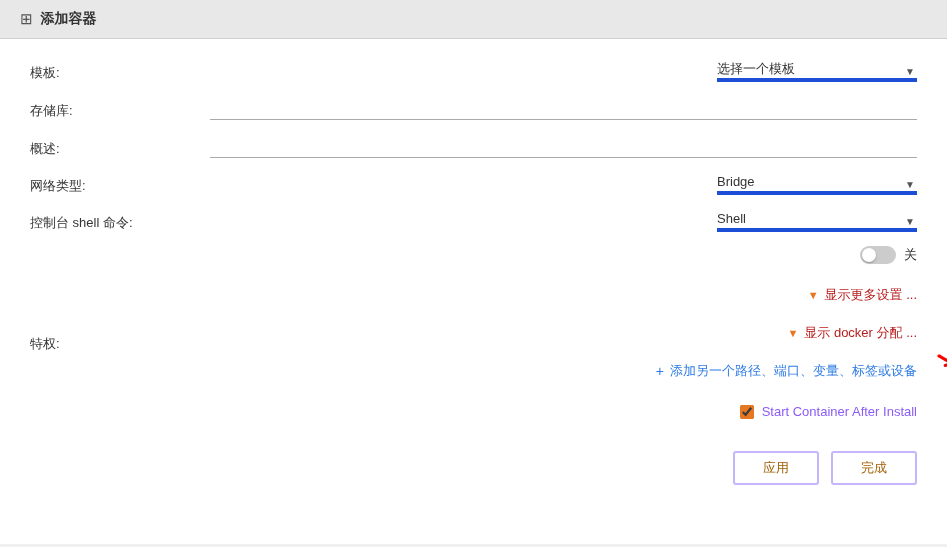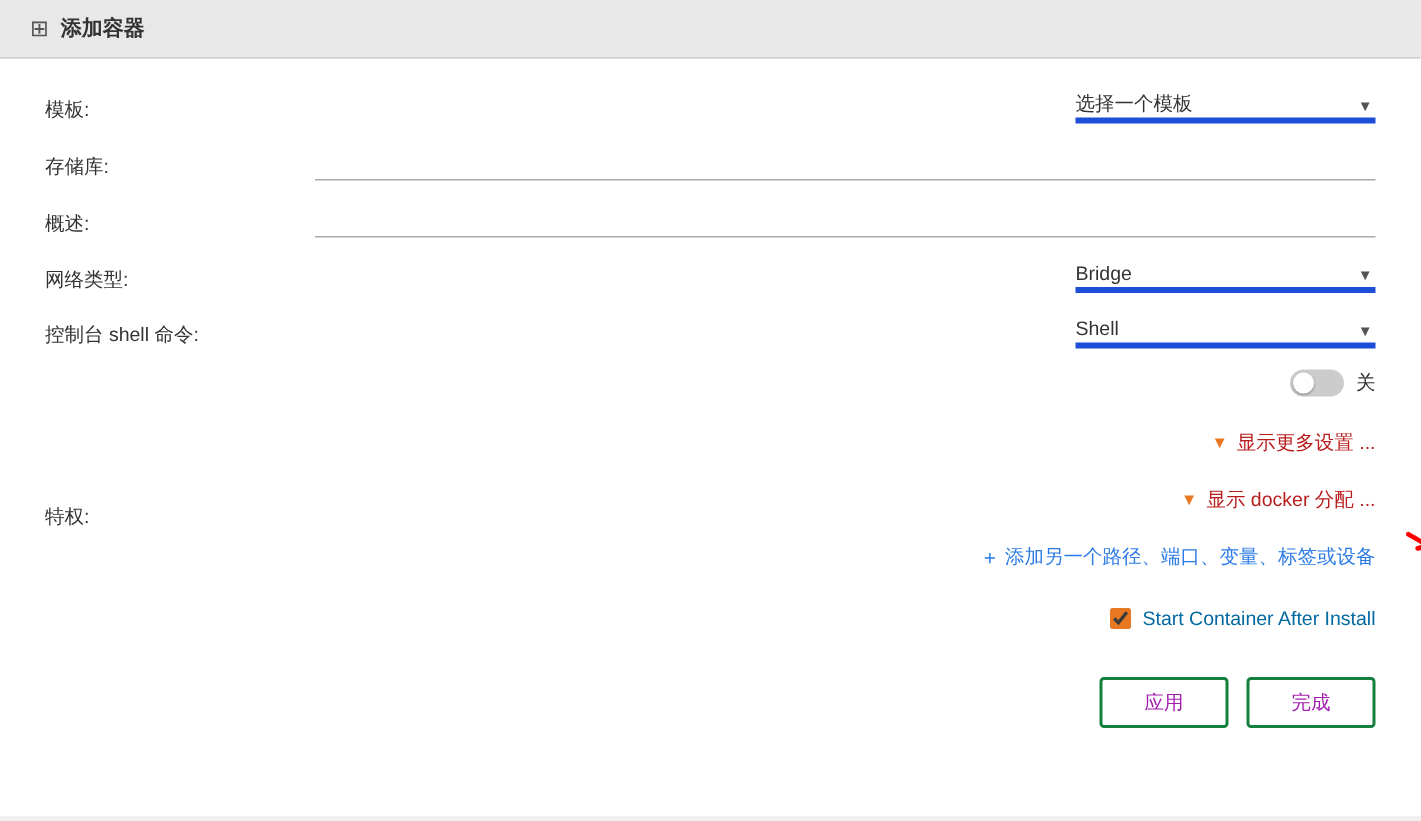--- a/index.html
+++ b/index.html
@@ -149,32 +149,32 @@
 
     .checkbox-input {
       width: 14px;
       height: 14px;
       accent-color: #e87722;
       cursor: pointer;
     }
 
     .checkbox-label {
       font-size: 13px;
-      color: #0369a1;
+      color: #8b5cf6;
     }
 
     .btn {
       padding: 6px 28px;
       font-size: 13px;
       border-radius: 3px;
       cursor: pointer;
       font-family: inherit;
-      border: 2px solid #15803d;
+      border: 2px solid #c4b5fd;
       background: #fff;
-      color: #a21caf;
+      color: #a16207;
       transition: background 0.1s;
     }
 
     
     .form-body {
       display: flex;
       flex-direction: column;
       gap: 0;
     }
 

